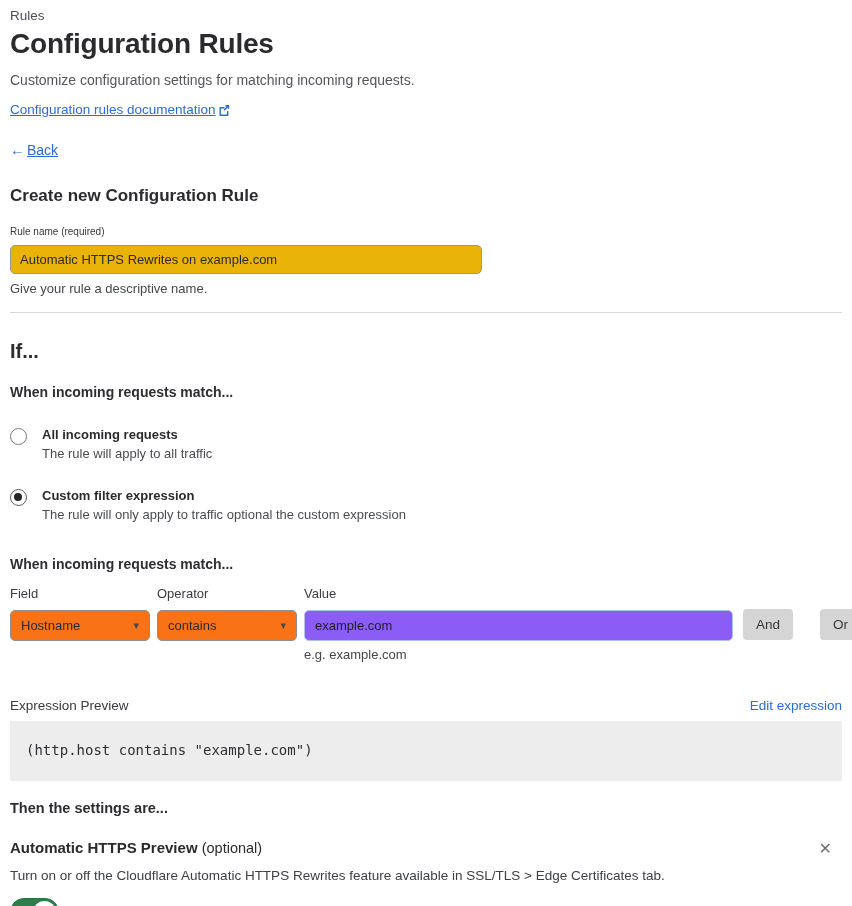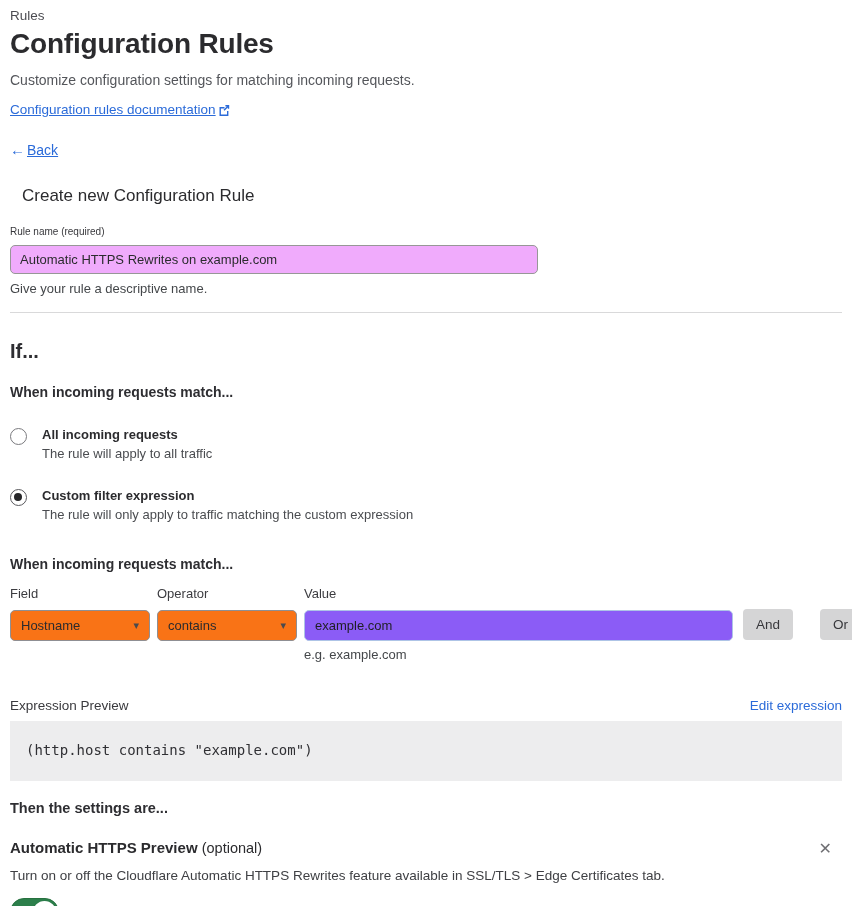--- a/index.html
+++ b/index.html
@@ -18,28 +18,28 @@
 
   a.link { color: #2b6bd9; text-decoration: none; cursor: pointer; }
   a.link .lbl { text-decoration: underline; }
 
   .doc-link { display: inline-flex; align-items: center; gap: 2px; margin-top: 14px; font-size: 13.5px; }
   .ext-icon { width: 12px; height: 12px; display: inline-block; }
 
   .back-link { display: inline-flex; align-items: center; gap: 2px; margin-top: 23px; font-size: 14px; }
   .back-arrow { text-decoration: none; font-size: 15px; }
 
-  .section-h2 { font-size: 17px; font-weight: 400; margin-top: 27px; color: #2b2b2e; margin-left: 12px; }
+  .section-h2 { font-size: 17px; font-weight: 700; margin-top: 27px; color: #2b2b2e; }
 
   .field-label { display: block; font-size: 10px; color: #38383c; margin-top: 20px; }
   .rule-name-input {
-    margin-top: 8px; width: 528px; height: 29px;
+    margin-top: 8px; width: 472px; height: 29px;
     border: 1px solid #979797; border-radius: 5px;
     padding: 0 9px; font-size: 13px; color: #2b2b2e;
-    font-family: "Liberation Sans", sans-serif; background: #f0abfc;
+    font-family: "Liberation Sans", sans-serif; background: #eab308;
   }
   .help-text { font-size: 13px; color: #44474a; margin-top: 7px; }
 
   .divider { border: none; border-top: 1px solid #d9d9da; margin-top: 16px; }
 
   .if-heading { font-size: 20px; font-weight: 700; margin-top: 27px; }
   .match-label { font-size: 14px; font-weight: 700; margin-top: 21px; color: #2e2e32; }
 
   .radio-row { display: flex; margin-top: 27px; }
   .radio-circle {
@@ -155,21 +155,21 @@
     <div class="radio-texts">
       <div class="radio-title">All incoming requests</div>
       <div class="radio-desc">The rule will apply to all traffic</div>
     </div>
   </div>
 
   <div class="radio-row selected">
     <span class="radio-circle"></span>
     <div class="radio-texts">
       <div class="radio-title">Custom filter expression</div>
-      <div class="radio-desc">The rule will only apply to traffic matching the custom expression</div>
+      <div class="radio-desc">The rule will only apply to traffic optional the custom expression</div>
     </div>
   </div>
 
   <div class="match-label" style="margin-top:34px;">When incoming requests match...</div>
 
   <div class="builder">
     <div class="col-field">
       <span class="col-label">Field</span>
       <div class="select-box">
         <span>Hostname</span>

